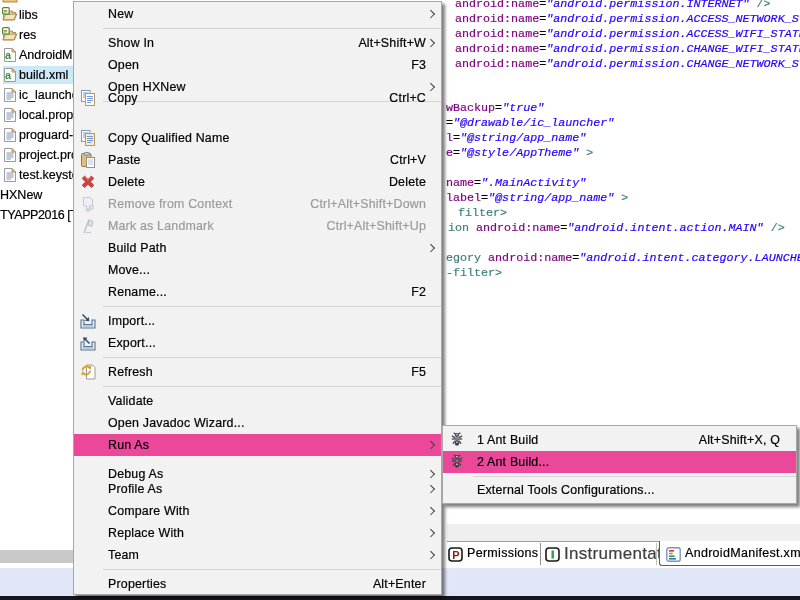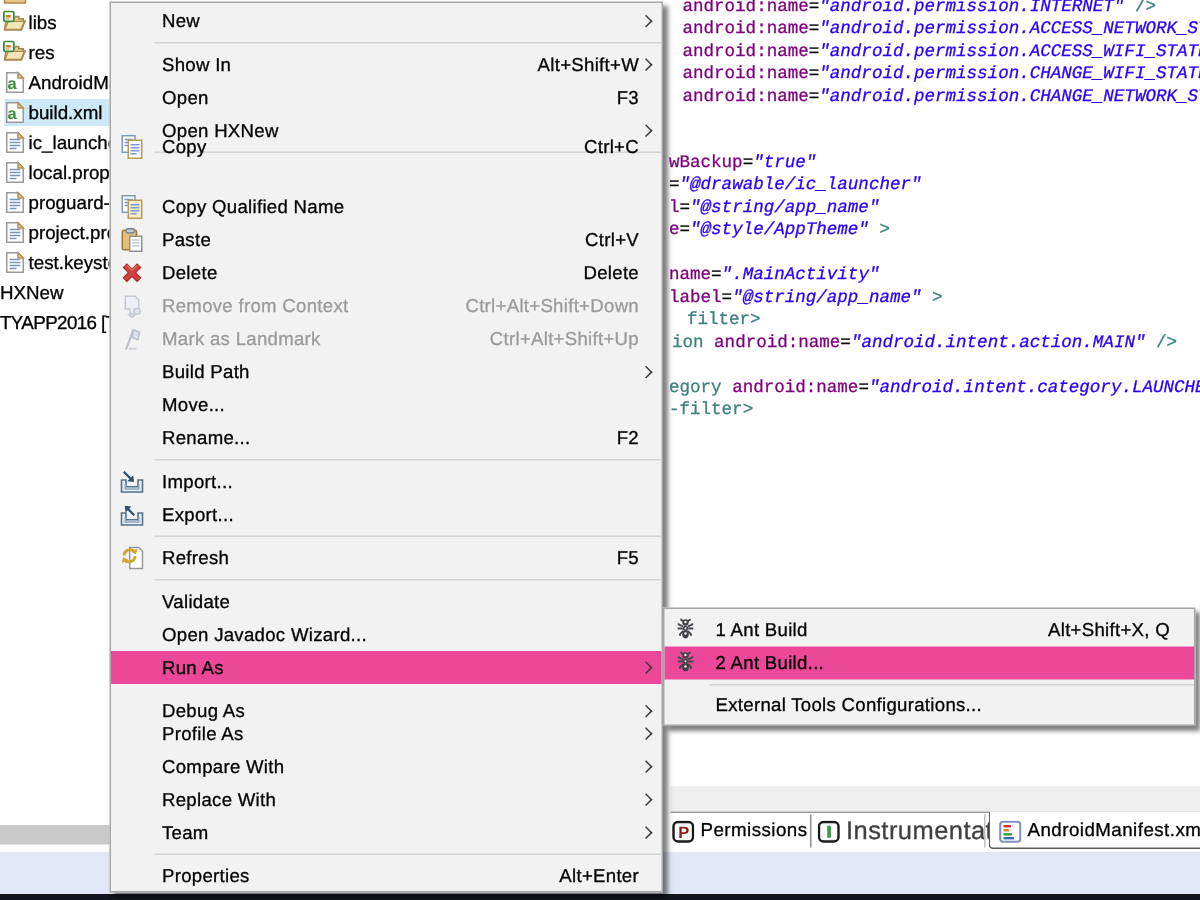--- a/index.html
+++ b/index.html
@@ -352,21 +352,21 @@
       <span class="lab">Team</span>
       <span class="arr"></span>
     </div>
   <div class="sep" style="top:567px;"></div>
   <div class="mi" style="top:571px;">
       <span class="lab">Properties</span>
       <span class="acc">Alt+Enter</span>
     </div>
 </div>
 
-<div id="submenu" class="menu" style="left:442px;top:405px;width:353px;height:77px;">
+<div id="submenu" class="menu" style="left:442px;top:425px;width:353px;height:77px;">
   <div class="mi smi" style="top:2.5px;">
     <svg class="smicon" style="left:8px;top:3.5px;width:12px;height:14px;" viewBox="0 0 12 14">
         <g stroke="#45454d" stroke-width="1.3" fill="none">
           <path d="M4.6 2.2 L2.6 0.8"></path>
           <path d="M7.4 2.2 L9.4 0.8"></path>
           <path d="M4.4 5.6 L1.6 4.4 L1.2 3.6"></path>
           <path d="M7.6 5.6 L10.4 4.4 L10.8 3.6"></path>
           <path d="M4.2 7 L0.8 7"></path>
           <path d="M7.8 7 L11.2 7"></path>
           <path d="M4.5 8.6 L2.4 10.8 L2.2 11.8"></path>

